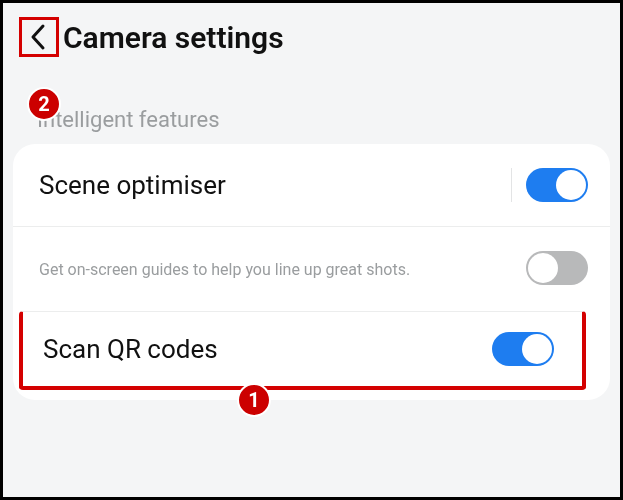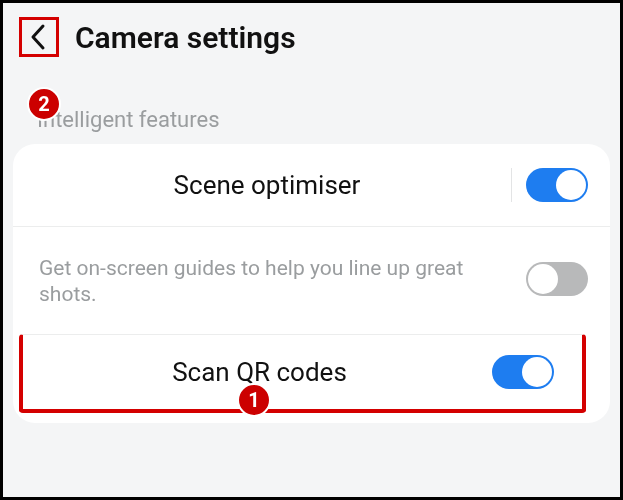--- a/index.html
+++ b/index.html
@@ -8,21 +8,21 @@
     font-family: -apple-system, "Segoe UI", Roboto, Arial, sans-serif;
     background: #f4f5f6;
     border: 3px solid #000;
     position: relative;
     overflow: hidden;
   }
   .header {
     display: flex;
     align-items: center;
     padding: 14px 16px 10px 16px;
-    gap: 16px;
+    gap: 4px;
   }
   .back-btn {
     width: 40px;
     height: 40px;
     display: flex;
     align-items: center;
     justify-content: center;
     border: 3px solid #d40000;
     background: transparent;
     cursor: pointer;
@@ -49,24 +49,23 @@
     align-items: center;
     justify-content: space-between;
     padding: 24px 22px 24px 26px;
     position: relative;
   }
   .row + .row { border-top: 1px solid #eceded; }
   .row .text { flex: 1; padding-right: 16px; }
   .row .label {
     font-size: 26px;
     color: #111;
-    text-align: center;
   }
   .row .desc {
-    font-size: 21px;
+    font-size: 16px;
     color: #9a9d9f;
     line-height: 1.25;
     margin-top: 4px;
   }
   .toggle-wrap {
     display: flex;
     align-items: center;
     gap: 14px;
   }
   .divider-v {

